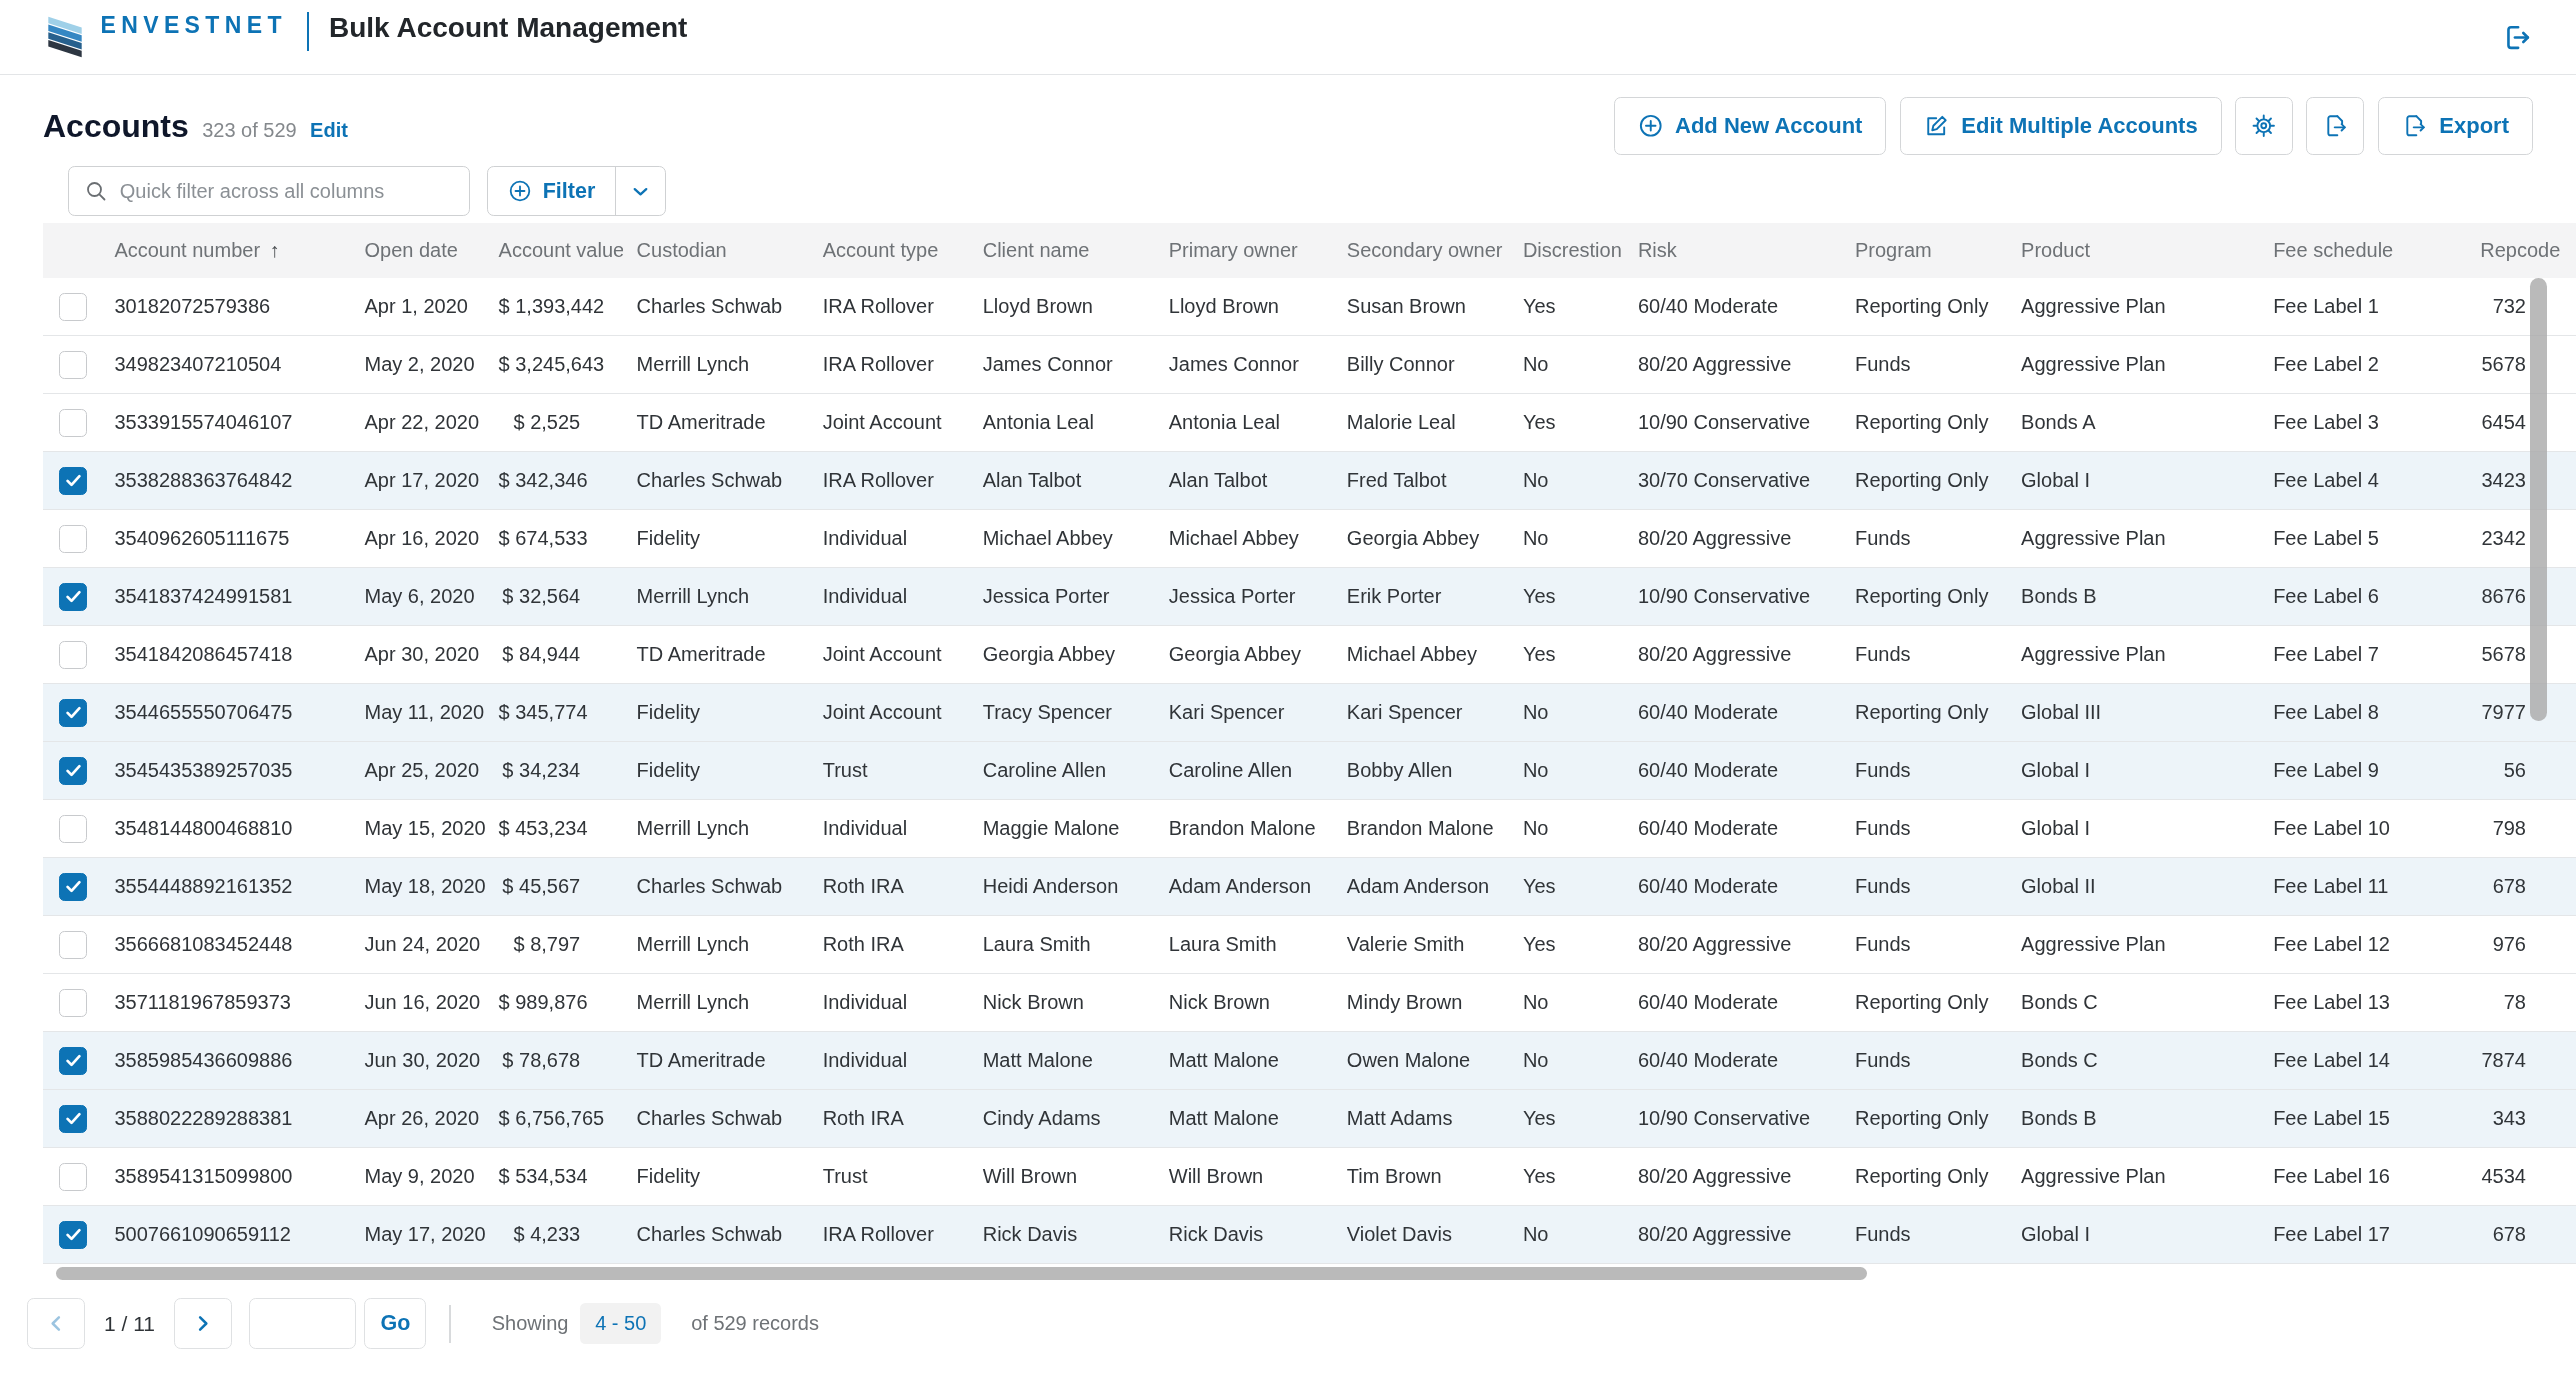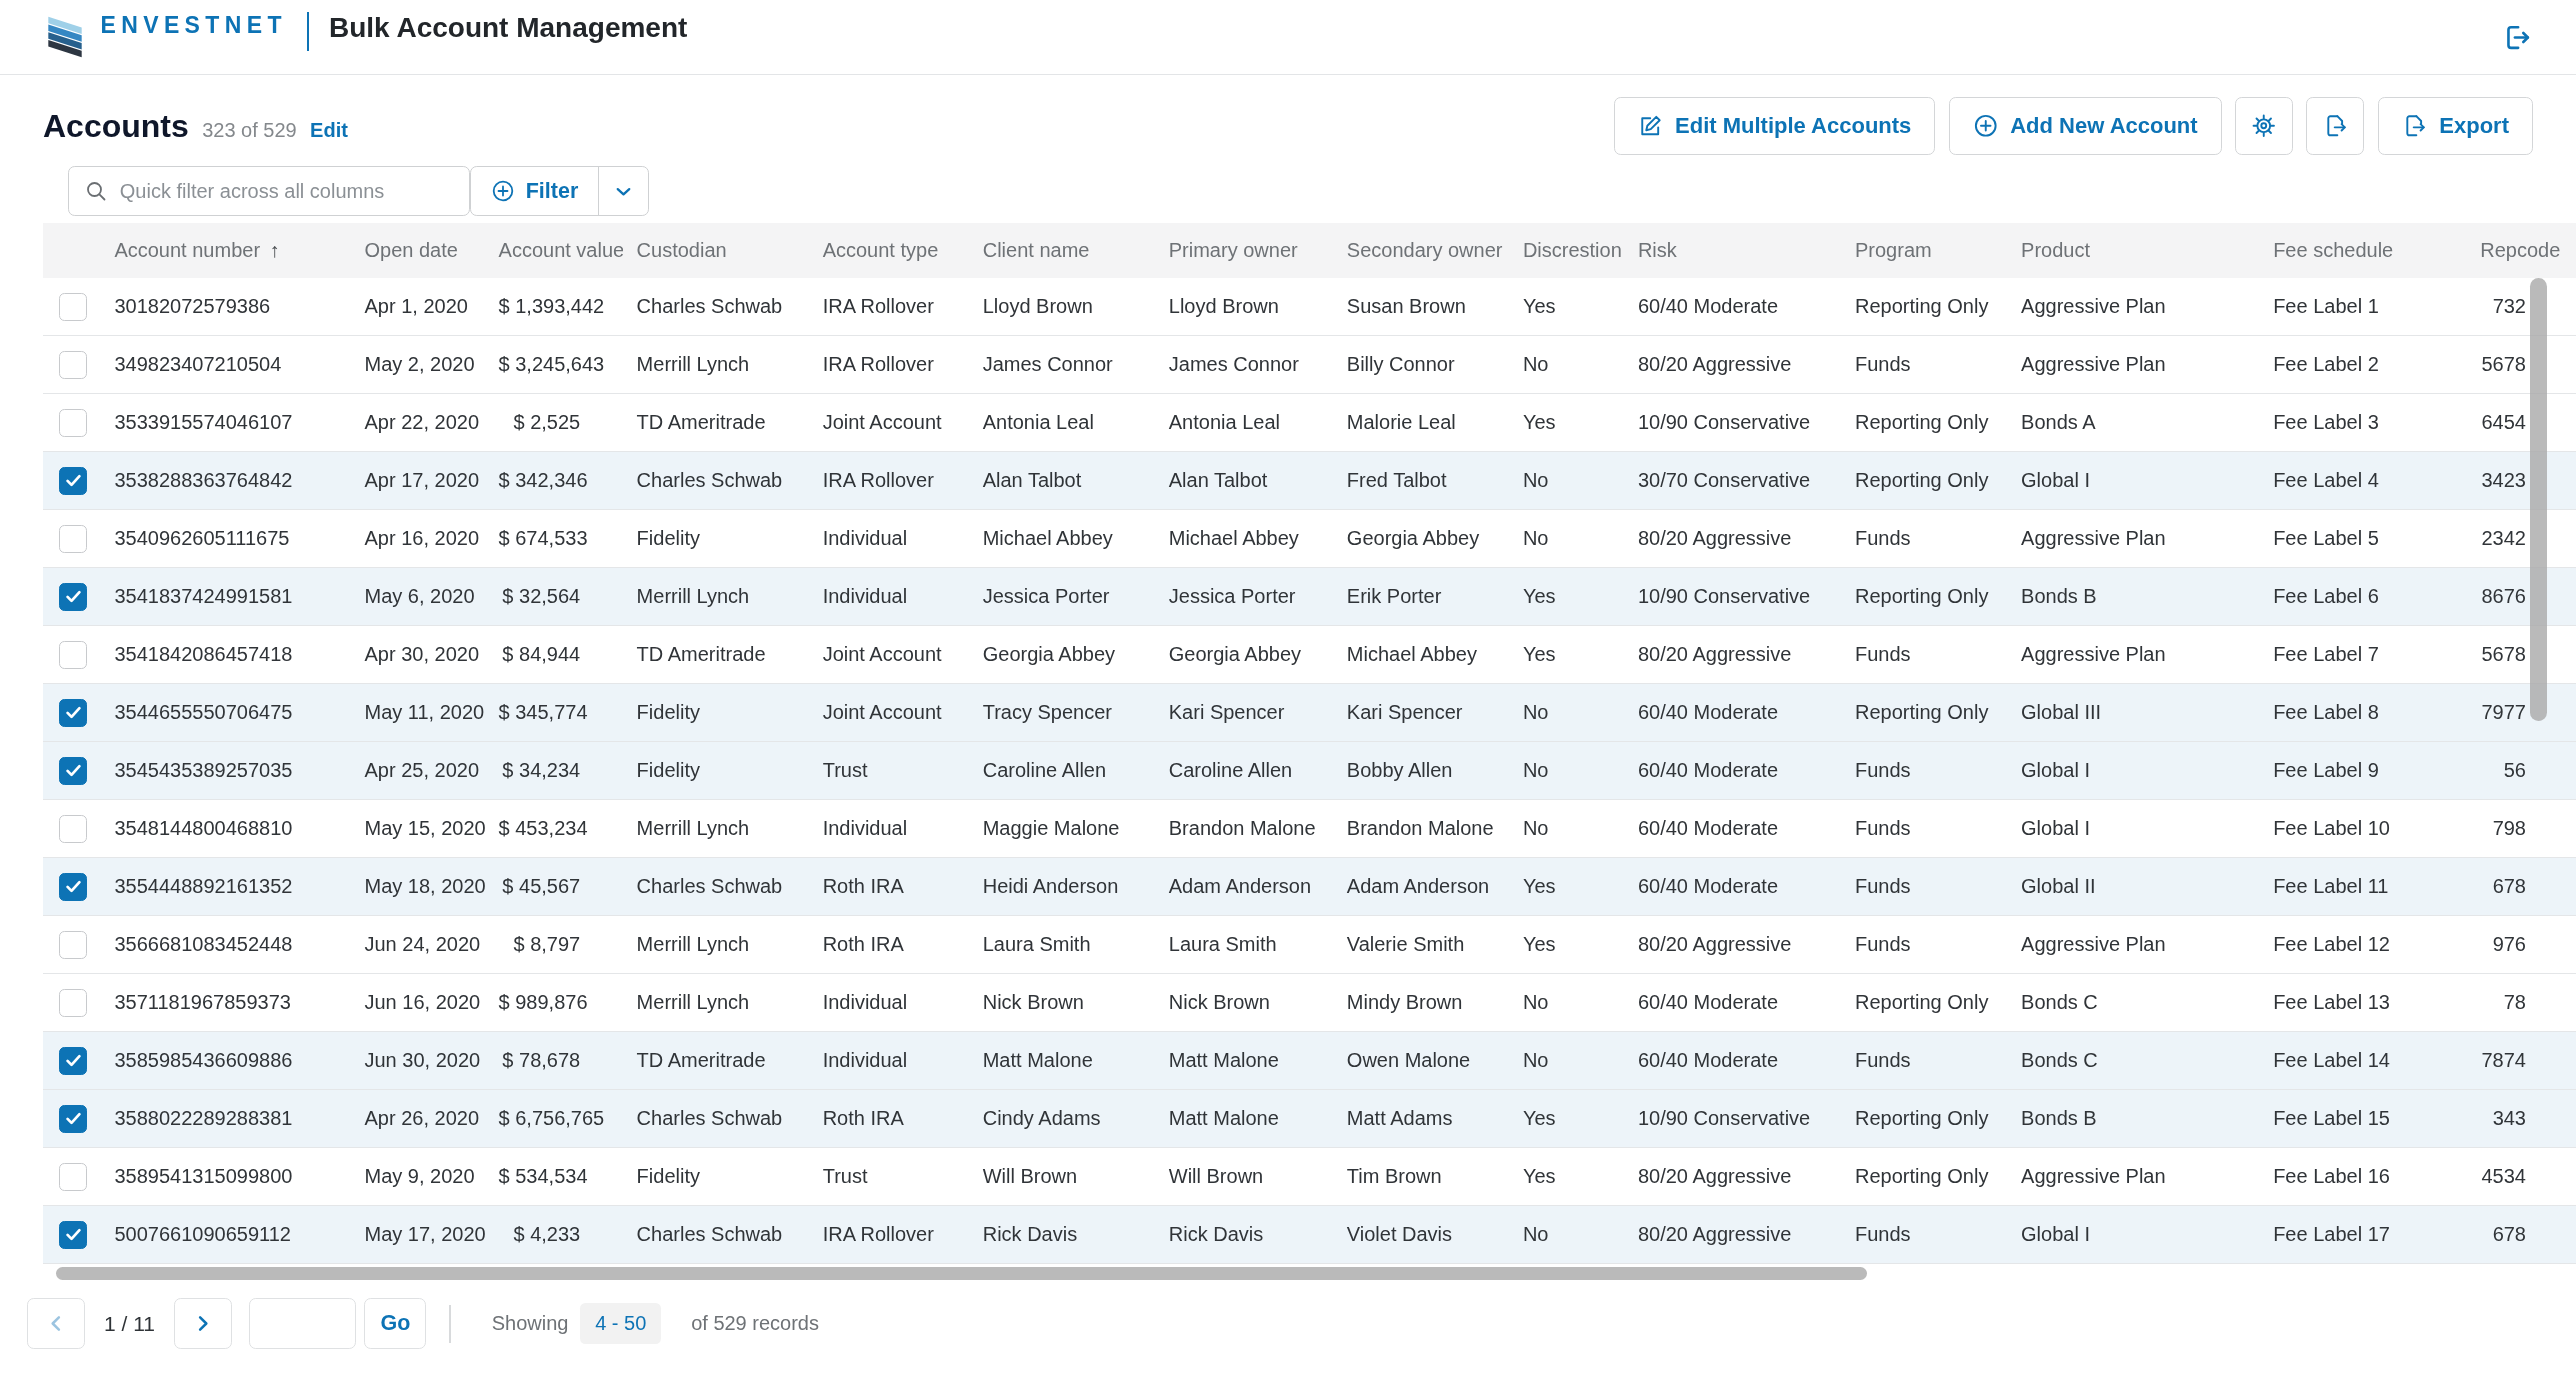--- a/index.html
+++ b/index.html
@@ -25,21 +25,21 @@
   .count-text { font-size: 20px; color: #84888c; margin-left: 13.4px; }
   .edit-link { font-size: 20px; color: #0d73b5; font-weight: bold; margin-left: 13.4px; text-decoration: none; cursor: pointer; }
   .toolbar-right { display: flex; align-items: center; gap: 13.4px; }
   .btn { height: 58px; background: #fff; border: 1.3px solid #d4d6d8; border-radius: 6.7px;
     color: #0d73b5; font-family: inherit; font-size: 22px; font-weight: bold;
     display: flex; align-items: center; justify-content: center; gap: 12px; padding: 0 23px; cursor: pointer; }
   .btn svg { width: 25.5px; height: 25.5px; flex: none; }
   .btn.icon-only { width: 58px; padding: 0; }
 
   
-  .filterbar { margin: 9.4px 43px 0 43px; height: 50px; display: flex; align-items: center; gap: 0; padding-left: 25px; }
+  .filterbar { margin: 9.4px 43px 0 43px; height: 50px; display: flex; align-items: center; gap: 17px; padding-left: 25px; }
   .searchbox { width: 402px; height: 50px; border: 1.3px solid #cfd1d3; border-radius: 6.7px;
     display: flex; align-items: center; padding: 0 14.8px; background: #fff; }
   .searchbox svg { width: 24px; height: 24px; color: #6a6e72; flex: none; }
   .searchbox input { border: none; outline: none; font-family: inherit; font-size: 20px;
     color: #303438; margin-left: 12px; width: 100%; background: transparent; }
   .searchbox input::placeholder { color: #8b9095; }
   .split-btn { height: 50px; border: 1.3px solid #cfd1d3; border-radius: 6.7px; display: flex; overflow: hidden; background: #fff; }
   .split-btn .main { display: flex; align-items: center; gap: 10.7px; padding: 0 20px;
     color: #0d73b5; font-size: 21.5px; font-weight: bold; cursor: pointer; background: none; border: none; font-family: inherit; }
   .split-btn .main svg { width: 24px; height: 24px; }
@@ -111,32 +111,32 @@
 </header>
 
 <section class="toolbar">
   <div class="toolbar-left">
     <span class="page-title">Accounts</span>
     <span class="count-text">323 of 529</span>
     <a class="edit-link">Edit</a>
   </div>
   <div class="toolbar-right">
     <button class="btn">
+      <svg viewBox="0 0 24 24" fill="none" stroke="currentColor" stroke-width="1.8" stroke-linecap="round">
+        <circle cx="12" cy="12" r="9.3"></circle>
+          <path d="M12 7.5v9M7.5 12h9"></path>
+      </svg>
+      <span>Add New Account</span>
+    </button>
+    <button class="btn">
       <svg viewBox="0 0 24 24" fill="none" stroke="currentColor" stroke-width="1.8" stroke-linecap="round" stroke-linejoin="round">
         <path d="M19 13.5V20H4V5h7.5"></path>
           <path d="M17.2 3.6l3.2 3.2L12 15.2l-4.2 1 1-4.2z"></path>
       </svg>
       <span>Edit Multiple Accounts</span>
-    </button>
-    <button class="btn">
-      <svg viewBox="0 0 24 24" fill="none" stroke="currentColor" stroke-width="1.8" stroke-linecap="round">
-        <circle cx="12" cy="12" r="9.3"></circle>
-          <path d="M12 7.5v9M7.5 12h9"></path>
-      </svg>
-      <span>Add New Account</span>
     </button>
     <button class="btn icon-only">
       <svg viewBox="0 0 24 24" fill="none" stroke="currentColor" stroke-width="1.8" stroke-linecap="round">
         <circle cx="12" cy="12" r="6"></circle>
           <circle cx="12" cy="12" r="2.3"></circle>
         <path d="M12 2.4v3M12 18.6v3M2.4 12h3M18.6 12h3M5.2 5.2l2.1 2.1M16.7 16.7l2.1 2.1M18.8 5.2l-2.1 2.1M7.3 16.7l-2.1 2.1"></path>
       </svg>
     </button>
     <button class="btn icon-only">
       <svg viewBox="0 0 24 24" fill="none" stroke="currentColor" stroke-width="1.8" stroke-linecap="round" stroke-linejoin="round">

